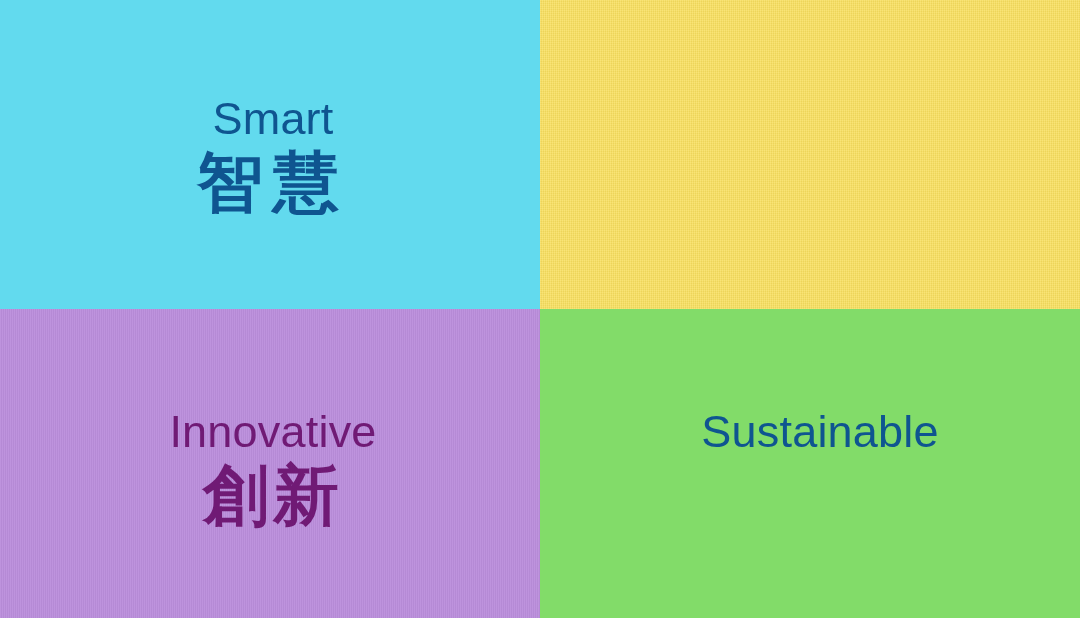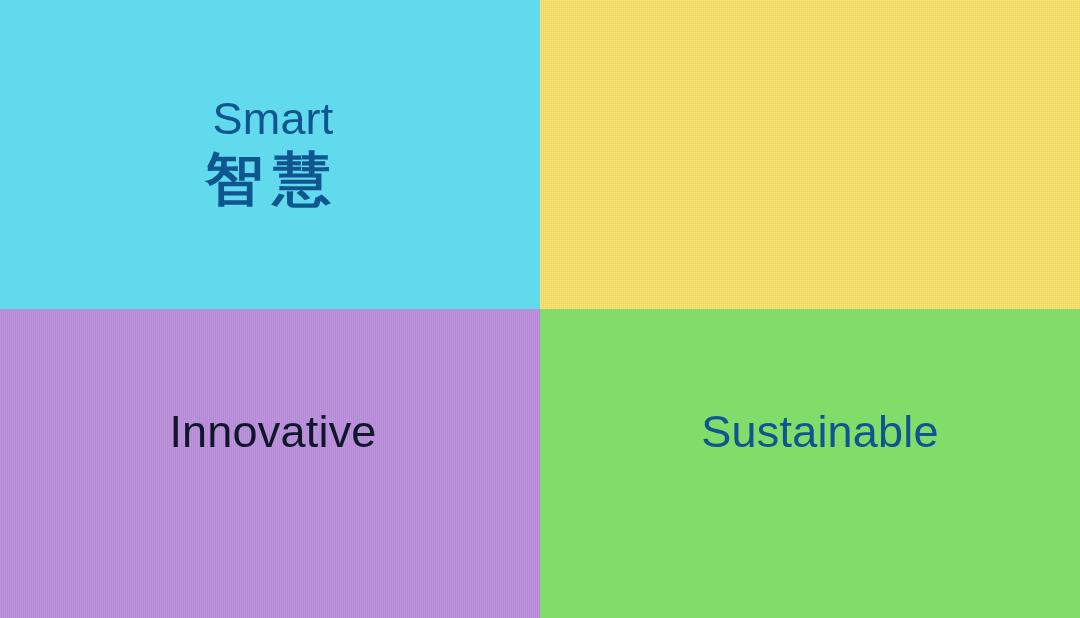--- a/index.html
+++ b/index.html
@@ -80,21 +80,21 @@
   .label-en {
     display: block;
     font-size: 45px;
     font-weight: 500;
     letter-spacing: 0.2px;
     line-height: 1.0;
   }
 
   .label-zh {
     display: block;
-    font-size: 58px;
+    font-size: 66px;
     font-weight: 700;
     letter-spacing: 4px;
     line-height: 1.06;
     margin-top: 7px;
   }
 
   
   .q-smart .label-block       { left: 0;   right: 0;  top: 96px; }
   .q-energetic .label-block   { left: 12px; right: 0; top: 100px; }
   .q-innovative .label-block  { left: 0;   right: 0;  top: 100px; }
@@ -116,22 +116,23 @@
       <span class="label-zh">智慧</span>
     </div>
   </div>
 
   <div class="quadrant q-energetic dither-check" style="background-color: rgb(249, 224, 95);">
     <div class="label-block" style="color: rgb(15, 85, 144);">
     </div>
   </div>
 
   <div class="quadrant q-innovative dither" style="background-color: rgb(187, 142, 220);">
-    <div class="label-block" style="color: #0f172a;">
+    <div class="label-block" style="color: #701a75;">
       <span class="label-en">Innovative</span>
+      <span class="label-zh">創新</span>
     </div>
   </div>
 
   <div class="quadrant q-sustainable" style="background-color: rgb(130, 220, 105);">
     <div class="label-block" style="color: rgb(15, 85, 144);">
       <span class="label-en">Sustainable</span>
     </div>
   </div>
 
 </div>

